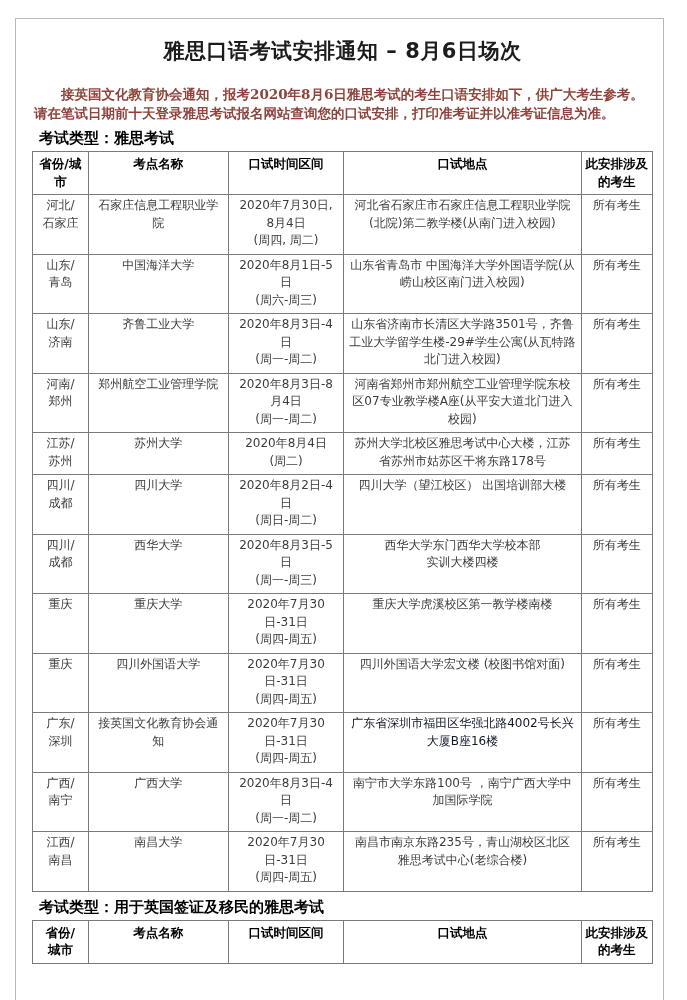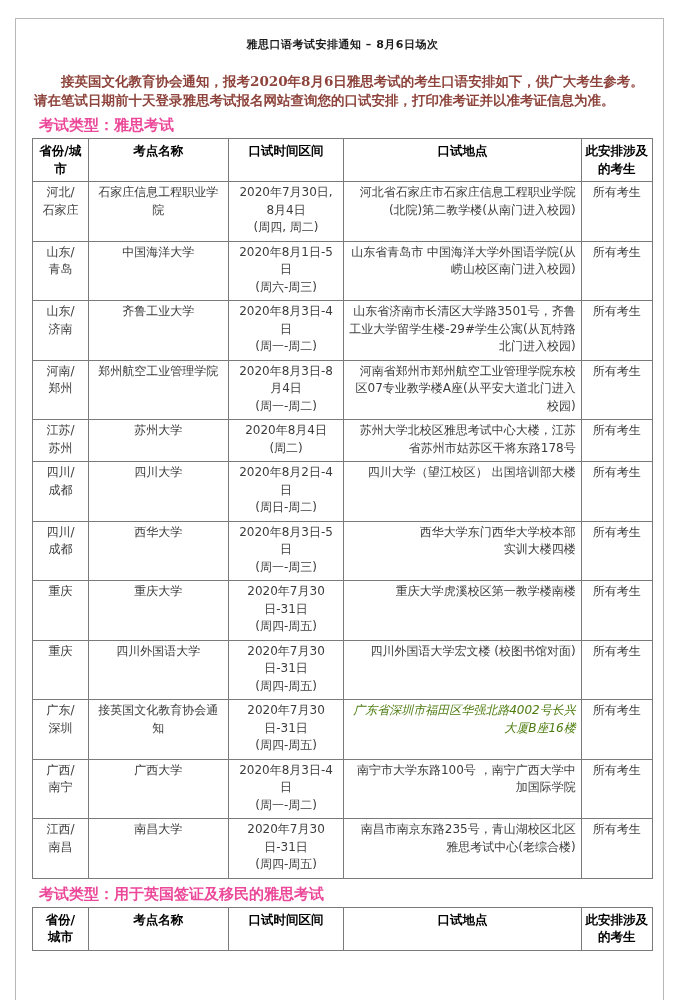--- a/index.html
+++ b/index.html
@@ -13,40 +13,40 @@
     position: absolute;
     left: 15px; top: 18px;
     width: 649px;
     min-height: 1060px;
     border: 1px solid var(--page-border, #b8b8b8);
     padding: 14px 10px 24px 16px;
     background: #ffffff;
   }
   .page-title {
     text-align: center;
-    font-size: 11px;
+    font-size: 21px;
     font-weight: bold;
     color: #1c1c1c;
     margin: 4px 0 20px 0;
     letter-spacing: 0.5px;
   }
   .intro {
     font-family: "DejaVu Serif", "Liberation Serif", serif;
     font-size: 13.5px;
     line-height: 19px;
     color: var(--intro-red, #8e443c);
     text-indent: 2em;
     margin: 0 2px;
     font-weight: bold;
   }
   .section-heading {
     font-family: "DejaVu Serif", "Liberation Serif", serif;
     font-size: 15px;
     font-weight: bold;
-    color: #ec4899;
+    color: #000000;
     margin: 6px 0 3px 7px;
   }
   table {
     width: 100%;
     border-collapse: collapse;
     table-layout: fixed;
   }
   col.c1 { width: 9%; }
   col.c2 { width: 22.6%; }
   col.c3 { width: 18.6%; }
@@ -62,21 +62,21 @@
   }
   th {
     font-size: 12.5px;
     font-weight: bold;
     color: #000000;
     text-align: center;
     padding: 3px 2px 4px;
   }
   td { padding: 2px 5px 4px; }
   td.cell-region, td.cell-venue, td.cell-time, td.cell-candidates { text-align: center; }
-  td.cell-location { text-align: right; margin-left: 44px; }
+  td.cell-location { text-align: center; margin-left: 44px; }
   .section { margin-bottom: 2px; }
 </style>
 </head>
 <body>
 
 <div class="frame">
 
   <h1 class="page-title">雅思口语考试安排通知 – 8月6日场次</h1>
 
   <p class="intro">接英国文化教育协会通知，报考2020年8月6日雅思考试的考生口语安排如下，供广大考生参考。请在笔试日期前十天登录雅思考试报名网站查询您的口试安排，打印准考证并以准考证信息为准。</p>
@@ -191,21 +191,21 @@
     <td class="cell-location">四川外国语大学宏文楼 (校图书馆对面)</td>
     <td class="cell-candidates">所有考生</td>
   </tr>
 
   <tr>
     <td class="cell-region">广东/
 深圳</td>
     <td class="cell-venue">接英国文化教育协会通知</td>
     <td class="cell-time">2020年7月30日-31日
 (周四-周五)</td>
-    <td class="cell-location" style="color: #4d7c0f; font-style: italic;">广东省深圳市福田区华强北路4002号长兴大厦B座16楼</td>
+    <td class="cell-location" style="color: #0f172a;">广东省深圳市福田区华强北路4002号长兴大厦B座16楼</td>
     <td class="cell-candidates">所有考生</td>
   </tr>
 
   <tr>
     <td class="cell-region">广西/
 南宁</td>
     <td class="cell-venue">广西大学</td>
     <td class="cell-time">2020年8月3日-4日
 (周一-周二)</td>
     <td class="cell-location">南宁市大学东路100号 ，南宁广西大学中加国际学院</td>

